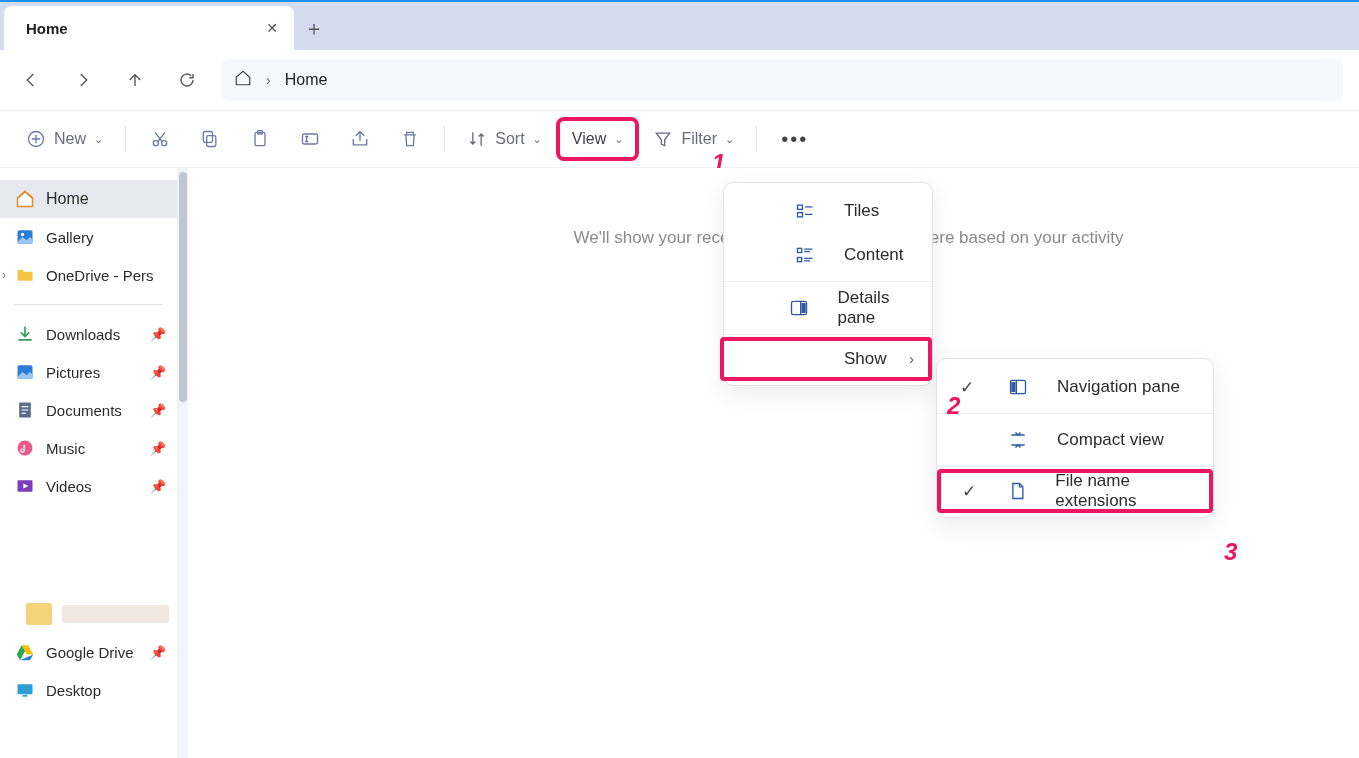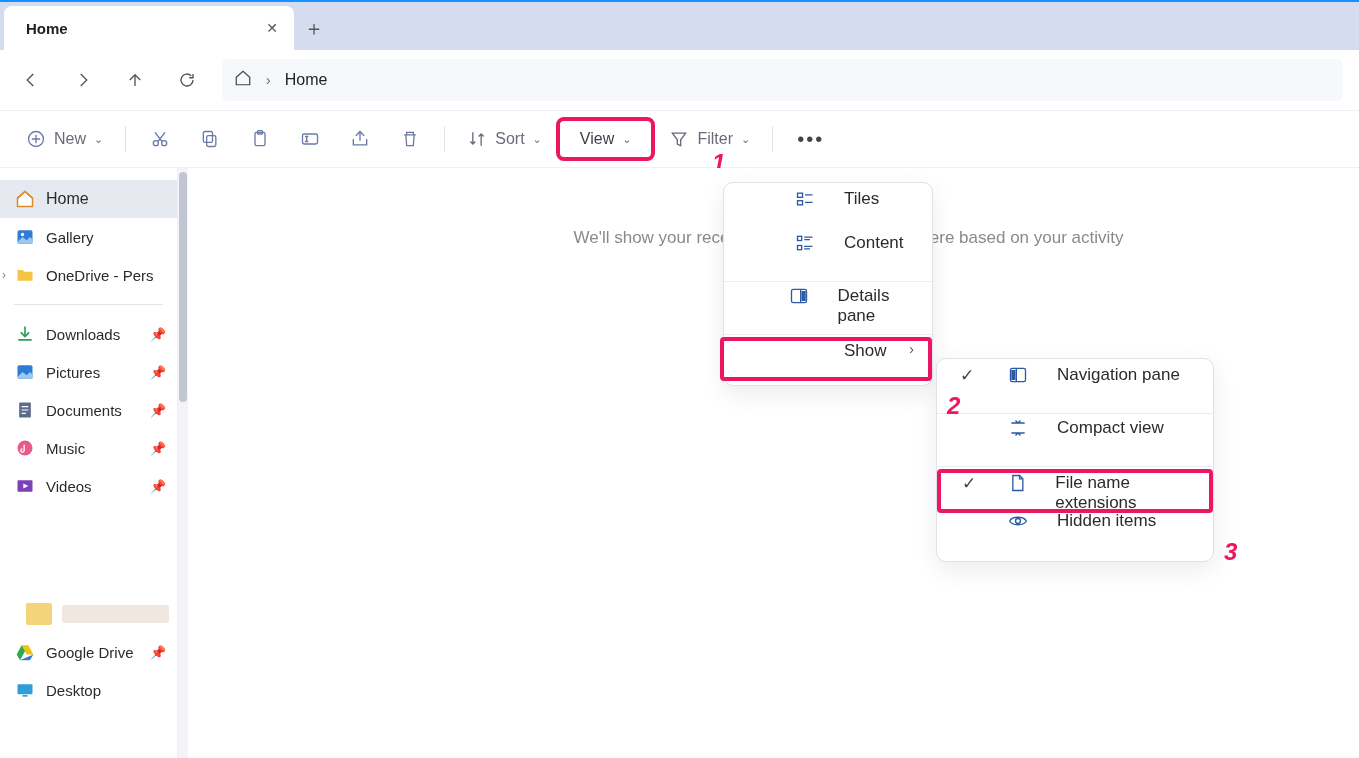--- a/index.html
+++ b/index.html
@@ -24,21 +24,21 @@
 
   
   .toolbar { height: 58px; border-top: 1px solid #eef0f6; border-bottom: 1px solid #eef0f6; display: flex; align-items: center; padding: 0 14px; gap: 2px; position: relative; background: #fff; }
   .tb-btn { height: 40px; padding: 0 12px; display: flex; align-items: center; gap: 8px; border-radius: 4px; cursor: pointer; color: #6a6a7a; font-size: 16px; }
   .tb-btn.icon-only { padding: 0 14px; }
   .tb-btn svg { width: 20px; height: 20px; stroke: #6a6a7a; stroke-width: 1.6; fill: none; }
   .tb-btn.blue-ish svg { stroke: #6b7aa8; }
   .tb-chevron { font-size: 11px; color: #6a6a7a; }
   .tb-sep { width: 1px; height: 26px; background: #e1e3ea; margin: 0 8px; }
 
-  .view-pill { border: 4px solid #ec1663; border-radius: 8px; height: 44px; display: flex; align-items: center; padding: 0 20px; gap: 8px; color: #3f3f4a; font-size: 16px; cursor: pointer; }
+  .view-pill { border: 4px solid #ec1663; border-radius: 8px; height: 44px; display: flex; align-items: center; padding: 0 12px; gap: 8px; color: #3f3f4a; font-size: 16px; cursor: pointer; }
   .more-btn { font-size: 20px; letter-spacing: 2px; color: #444; padding: 0 14px; cursor: pointer; }
   .annot { position: absolute; font-size: 24px; font-weight: 700; color: #ec1663; font-style: italic; }
   .a1 { left: 712px; top: 38px; }
 
   
   .body-area { flex: 1; display: flex; background: #fff; position: relative; }
   .sidebar { width: 178px; background: #fff; border-right: 1px solid #eef0f6; padding-top: 12px; display: flex; flex-direction: column; overflow: hidden; }
   .sb-row { height: 38px; display: flex; align-items: center; gap: 10px; padding: 0 8px 0 14px; font-size: 15px; color: #2b2b2b; cursor: pointer; position: relative; }
   .sb-row.active { background: #e6e9f0; font-size:16px; }
   .sb-row .ico { width: 22px; height: 22px; display: flex; align-items: center; justify-content: center; }
@@ -47,21 +47,21 @@
   .sb-row .chev { position: absolute; left: 2px; color: #888; font-size: 12px; }
   .sb-divider { height: 1px; background: #e2e4ea; margin: 10px 14px; }
   .scroll-track { position: absolute; left: 178px; top: 0; bottom: 0; width: 10px; background: #f3f4f8; }
   .scroll-thumb { width: 8px; margin-left:1px; height: 230px; background: #c2c6d2; border-radius: 4px; margin-top: 4px; }
 
   .content { flex: 1; padding: 58px 18px 0 18px; position: relative; }
   .placeholder { color: #8a8a8a; font-size: 17px; text-align: center; position: absolute; top: 60px; left: 200px; right: 40px; }
 
   
   .menu { position: absolute; background: #fff; border: 1px solid #e0e2e8; border-radius: 10px; box-shadow: 0 8px 24px rgba(0,0,0,0.08); padding: 6px 0; }
-  .menu-row { height: 44px; display: flex; align-items: flex-start; padding: 0 18px 0 18px; gap: 28px; font-size: 17px; color: #2b2b2b; cursor: pointer; position: relative; }
+  .menu-row { height: 44px; display: flex; align-items: center; padding: 0 18px 0 18px; gap: 28px; font-size: 17px; color: #2b2b2b; cursor: pointer; position: relative; }
   .menu-row .lead { width: 24px; display:flex; align-items:center; justify-content:center; color:#444; }
   .menu-row .lead .dot { width:5px; height:5px; border-radius:50%; background:#333; }
   .menu-row .micon { width: 22px; display:flex; align-items:center; justify-content:center; }
   .menu-row .micon svg { width: 20px; height: 20px; stroke:#2c5aa5; stroke-width:1.6; fill:none; }
   .menu-row .trail { position:absolute; right:14px; color:#555; font-size:14px; }
   .menu-div { height:1px; background:#ececf0; margin:4px 0; }
   .menu1 { left: 545px; top: 14px; width: 210px; }
   .menu1 .show-row { border:4px solid #ec1663; border-radius:4px; margin:-2px 0 -2px -4px; width:calc(100% + 4px); box-sizing:border-box; }
 
   .menu2 { left: 758px; top: 190px; width: 278px; }
@@ -372,28 +372,18 @@
       <div class="menu-row ext-row">
         <span class="lead">✓</span>
         <span class="micon">
             <svg viewBox="0 0 24 24">
               <path d="M7 3 H15 L19 7 V21 H7 Z"></path>
               <path d="M15 3 V7 H19"></path>
             </svg>
           </span>
         <span>File name extensions</span>
       </div>
-      <div class="menu-row">
-        <span class="lead"></span>
-        <span class="micon">
-            <svg viewBox="0 0 24 24">
-              <path d="M2 12 C5 6 19 6 22 12 C19 18 5 18 2 12 Z"></path>
-              <circle cx="12" cy="12" r="3"></circle>
-            </svg>
-          </span>
-        <span>Hidden items</span>
-      </div>
     </div>
 
     <div class="annot a2">2</div>
     <div class="annot a3">3</div>
   </div>
 </div>
 
 </body></html>

